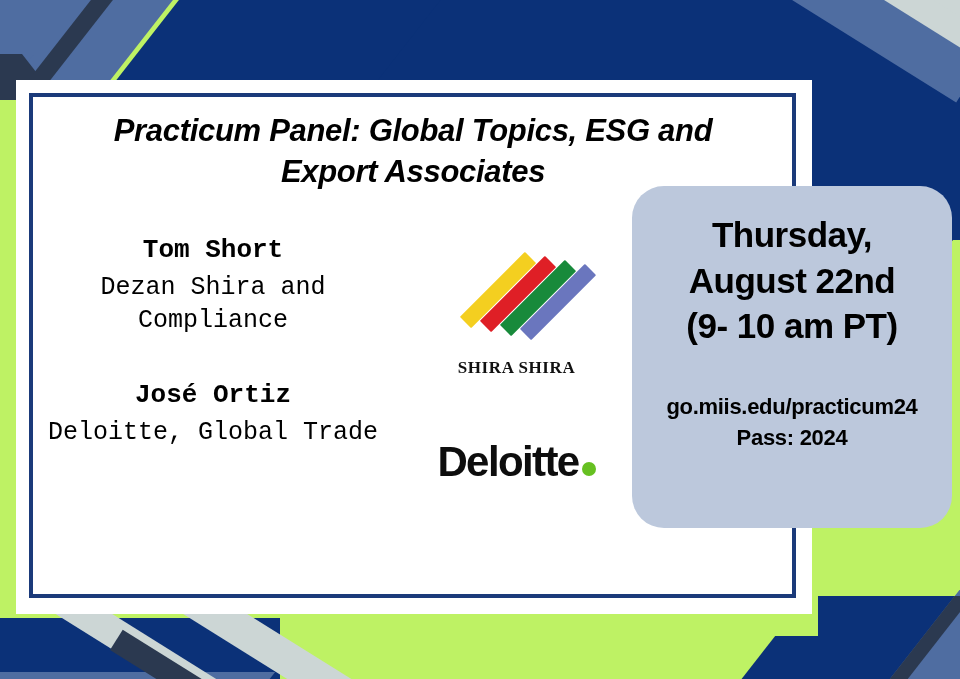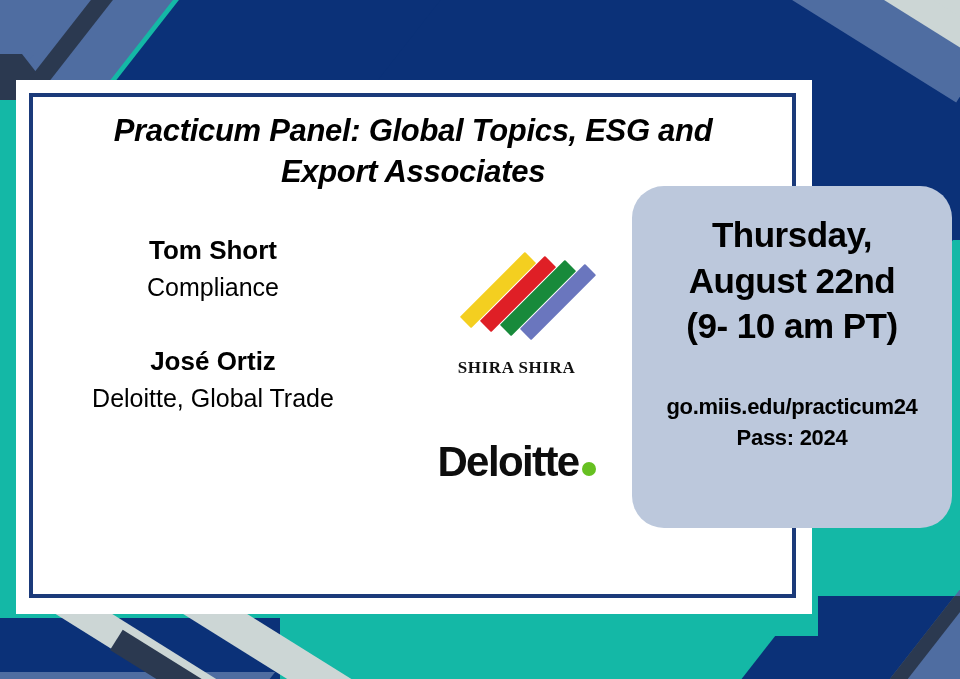--- a/index.html
+++ b/index.html
@@ -5,21 +5,21 @@
   html,body{margin:0;padding:0;background:#fff;}
   body{
     font-family:"Liberation Sans", sans-serif;
     -webkit-font-smoothing:antialiased;
   }
   #flyer{
     position:relative;
     width:960px;
     height:679px;
     overflow:hidden;
-    background:#14b8a6;
+    background:#bef264;
   }
 
   
   .deco-layer{
     position:absolute;
     inset:0;
     pointer-events:none;
   }
   .shape{position:absolute;}
 
@@ -189,21 +189,21 @@
     color:#000;
     letter-spacing:-0.3px;
   }
 
   .speakers{
     position:absolute;
     left:10px;top:140px;
     width:348px;
     text-align:center;
   }
-  .spk-block{margin-bottom:40px;}
+  .spk-block{margin-bottom:40px;font-family:Liberation Mono, monospace;}
   .spk-name{
     font-size:26px;
     font-weight:bold;
     color:#000;
     line-height:1.35;
     margin-bottom:3px;
   }
   .spk-org{
     font-size:25px;
     font-weight:300;
@@ -330,20 +330,21 @@
   <div class="content">
 
     <div class="title">
       <div>Practicum Panel: Global Topics, ESG and</div>
       <div>Export Associates</div>
     </div>
 
     <div class="speakers">
       <div class="spk-block">
         <div class="spk-name">Tom Short</div>
+        <div class="spk-org">Dezan Shira and</div>
         <div class="spk-org">Compliance</div>
       </div>
       <div class="spk-block">
         <div class="spk-name">José Ortiz</div>
         <div class="spk-org">Deloitte, Global Trade</div>
       </div>
     </div>
 
     <div class="logo-dezan">
       <div class="dz-mark">

